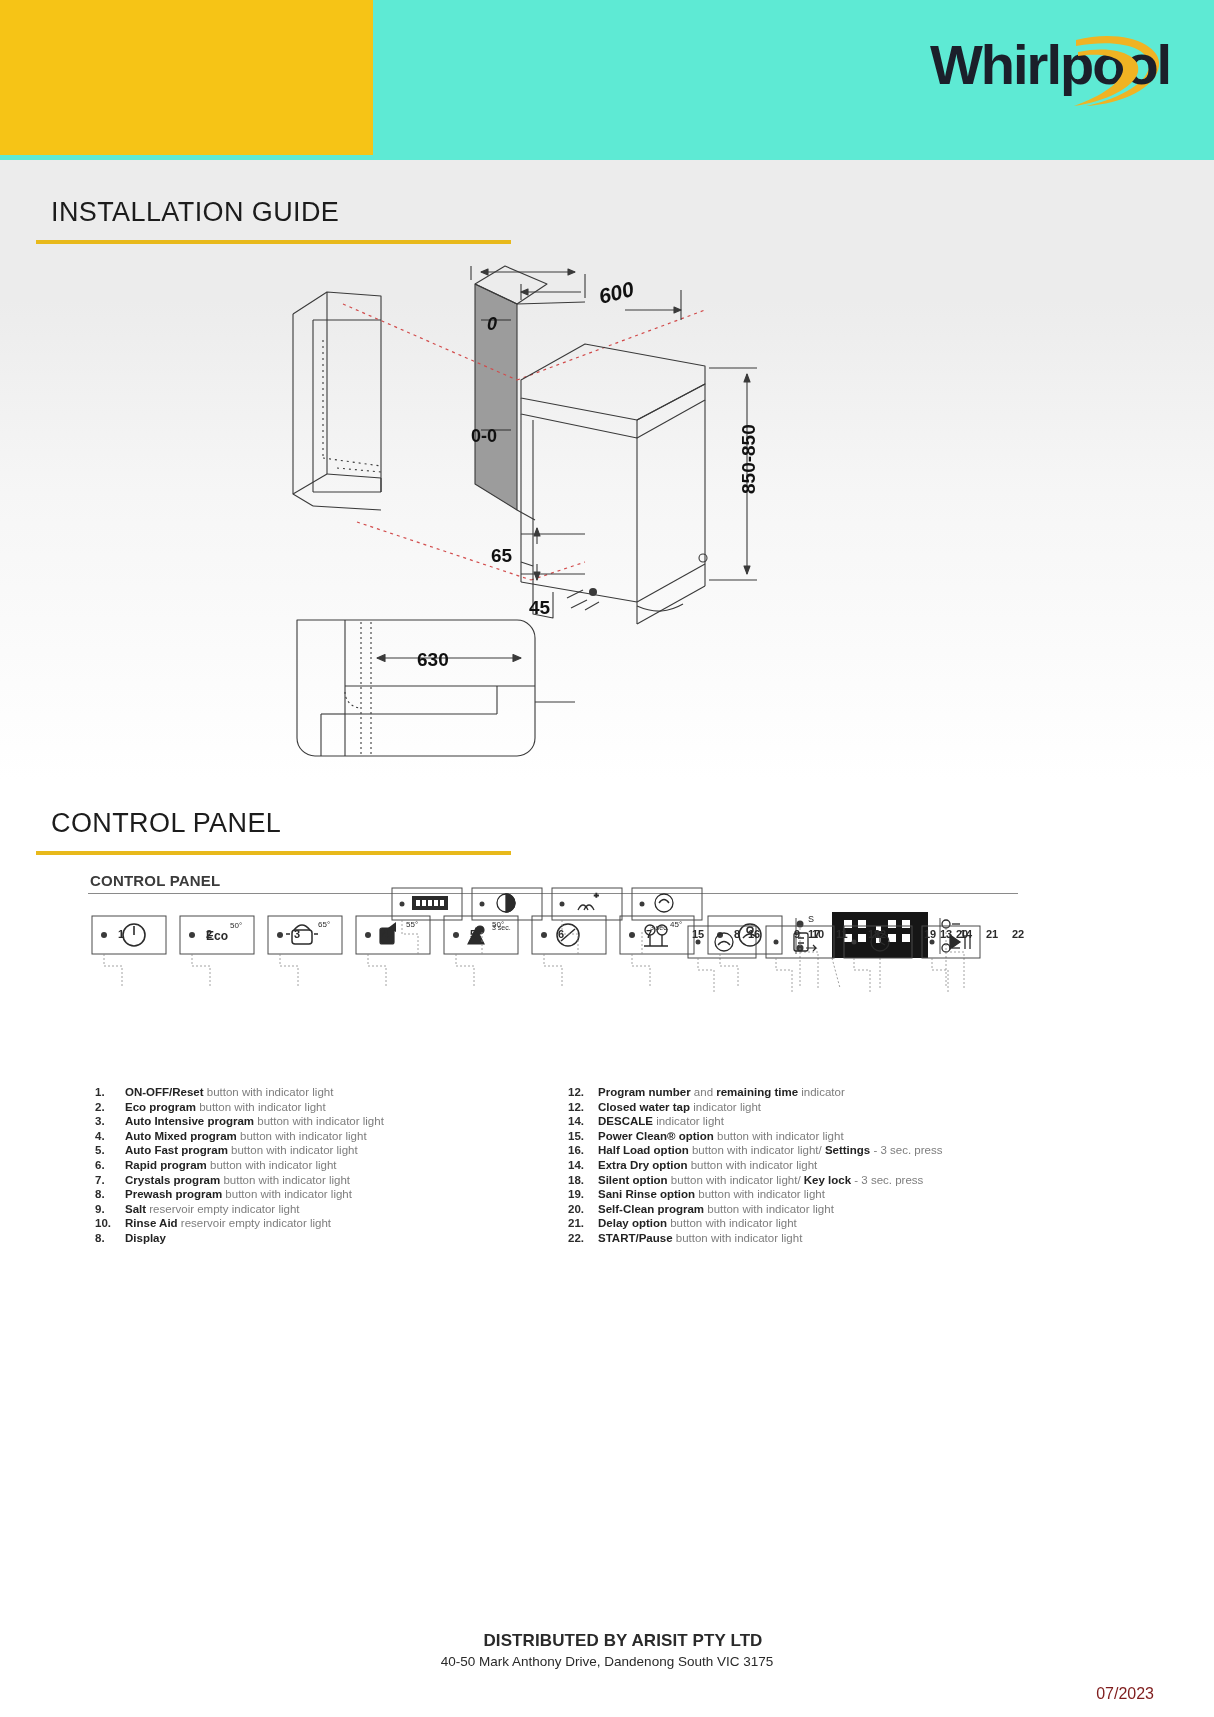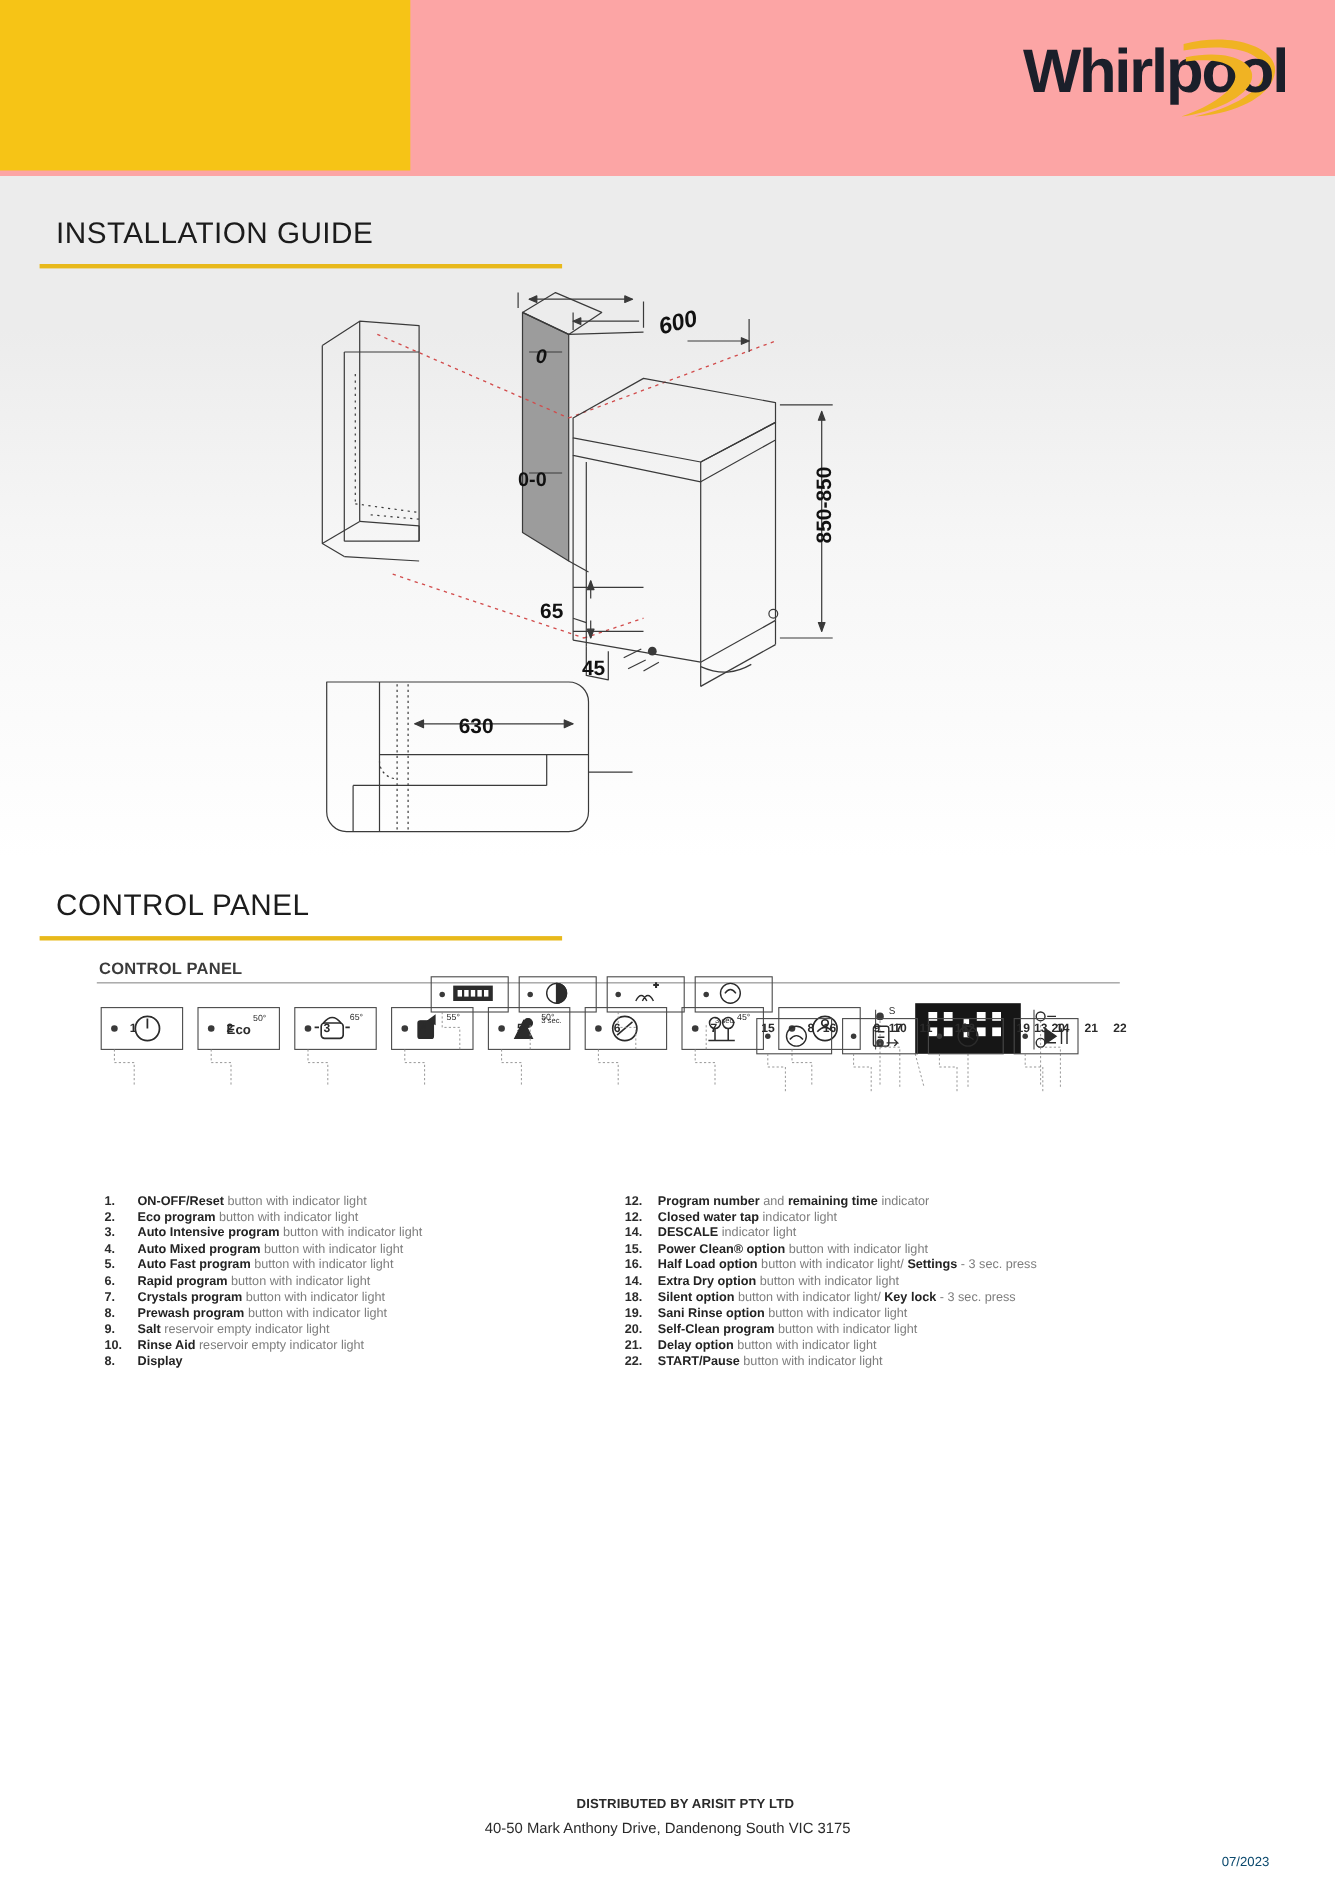--- a/index.html
+++ b/index.html
@@ -7,21 +7,21 @@
     width:1214px;height:1717px;
     background:#ffffff;
     font-family:"Liberation Sans", sans-serif;
     color:#1a1a1a;
     position:relative;
     overflow:hidden;
   }
   .page{position:relative;width:1214px;height:1717px;}
 
   
-  .header{position:relative;height:160px;background:#fca5a5;}
+  .header{position:relative;height:160px;background:#5eead4;}
   .header-yellow{
     position:absolute;left:0;top:0;width:373px;height:155px;background:#F6C416;
   }
   .logo-wrap{
     position:absolute;right:38px;top:22px;width:250px;height:100px;
   }
   .logo-wrap svg{display:block;}
 
   
   .grey-band{
@@ -85,23 +85,23 @@
     font-weight:bold;color:#2b2b2b;padding-left:5px;
   }
   .legend-txt{color:#7d7d7d;}
   .legend-txt b{color:#232323;font-weight:bold;}
 
   
   .footer{
     position:absolute;left:0;top:1630px;width:1214px;text-align:center;
     font-size:13.5px;color:#2a2a2a;line-height:21px;
   }
-  .footer .f-bold{font-weight:bold;font-size:12px;letter-spacing:.1px;padding-left:32px;}
+  .footer .f-bold{font-weight:bold;font-size:17px;letter-spacing:.1px;padding-left:32px;}
   .date-stamp{
-    position:absolute;right:60px;top:1685px;font-size:12px;color:#0c4a6e;
+    position:absolute;right:60px;top:1685px;font-size:16px;color:#7f1d1d;
   }
 
   svg text{font-family:"Liberation Sans", sans-serif;}
 </style>
 </head>
 <body>
 
 <div class="page">
 
   <div class="header">

